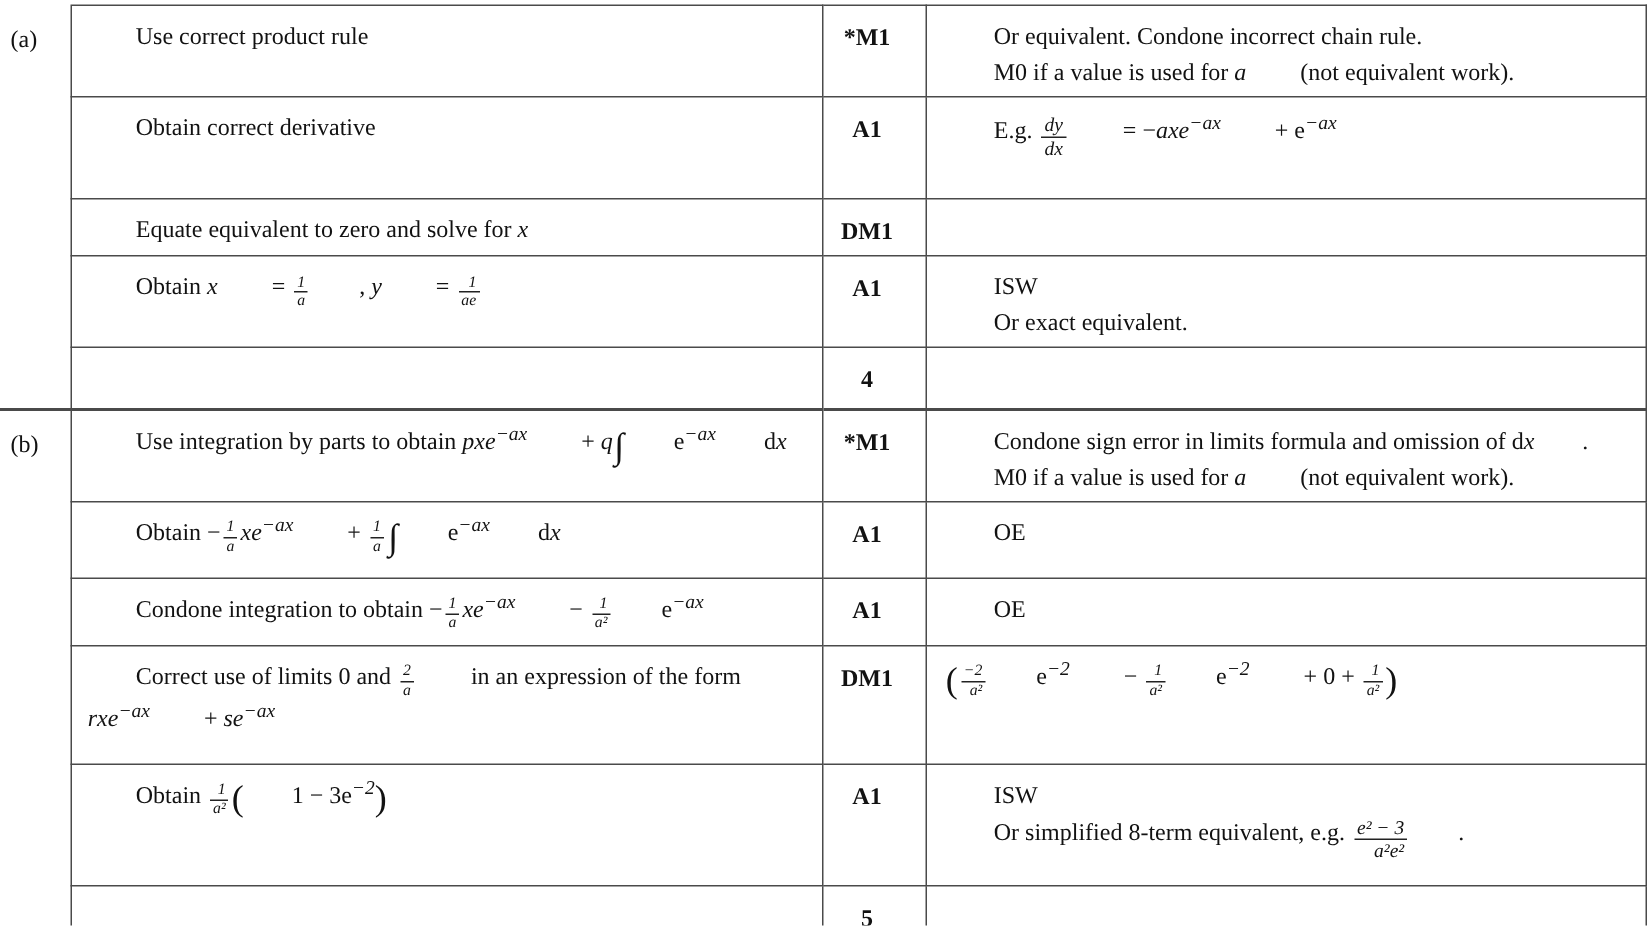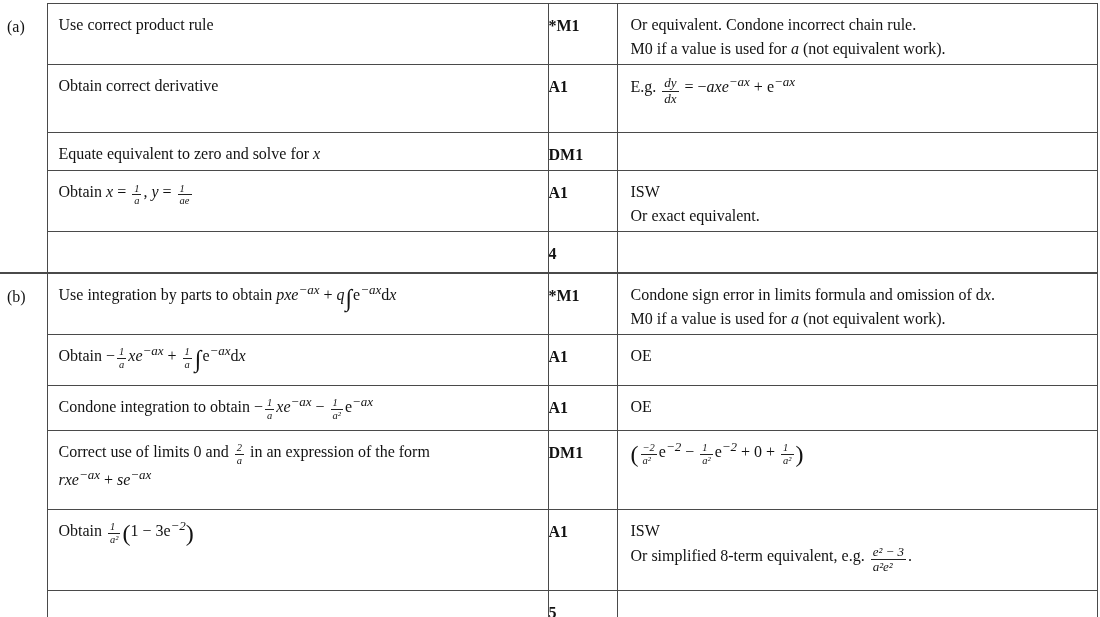--- a/index.html
+++ b/index.html
@@ -9,28 +9,28 @@
   .page{position:relative;width:1100px;height:617px;background:#fff;}
   .wrap{position:absolute;top:3px;left:0;}
   table{border-collapse:collapse;table-layout:fixed;width:1097px;}
   td{vertical-align:top;font-size:16px;line-height:1.25;
      border:1px solid var(--bc);overflow:hidden;}
   td.part{border:0;border-right:1px solid var(--bc);
           padding:13px 0 0 7px;}
   tr.bsep td{border-top:2px solid var(--bc);}
   tr.last td{border-bottom:0;}
   td.ans{padding:11px 10px 5px 11px;}
-  td.mark{text-align:left;font-weight:bold;padding:12px 9px 0 0;}
+  td.mark{text-align:center;font-weight:bold;padding:12px 9px 0 0;}
   td.gd{padding:11px 12px 5px 13px;}
   .mline{min-height:8px;}
   .mline + .mline{margin-top:4px;}
-  .rm{font-style:normal;}
+  .rm{font-style:normal;margin-left:32px;}
   .it{font-style:italic;}
   sup.sp{font-size:13px;font-style:italic;line-height:0;vertical-align:6px;}
-  .frac{display:inline-block;vertical-align:-7px;text-align:left;
+  .frac{display:inline-block;vertical-align:-7px;text-align:right;
         font-size:10.5px;line-height:1.08;font-style:italic;margin:0 2px;}
   .frac .num{display:block;border-bottom:1px solid #222;padding:0 2px;}
   .frac .den{display:block;padding:0 2px;}
   .frac.big{font-size:13px;vertical-align:-11px;line-height:1.15;}
   .intg{font-size:24px;line-height:1px;vertical-align:-6px;margin:0 1px;font-style:normal;}
   .bigp{font-size:24px;line-height:1px;vertical-align:-5px;font-style:normal;}
 </style>
 </head>
 <body>
 

